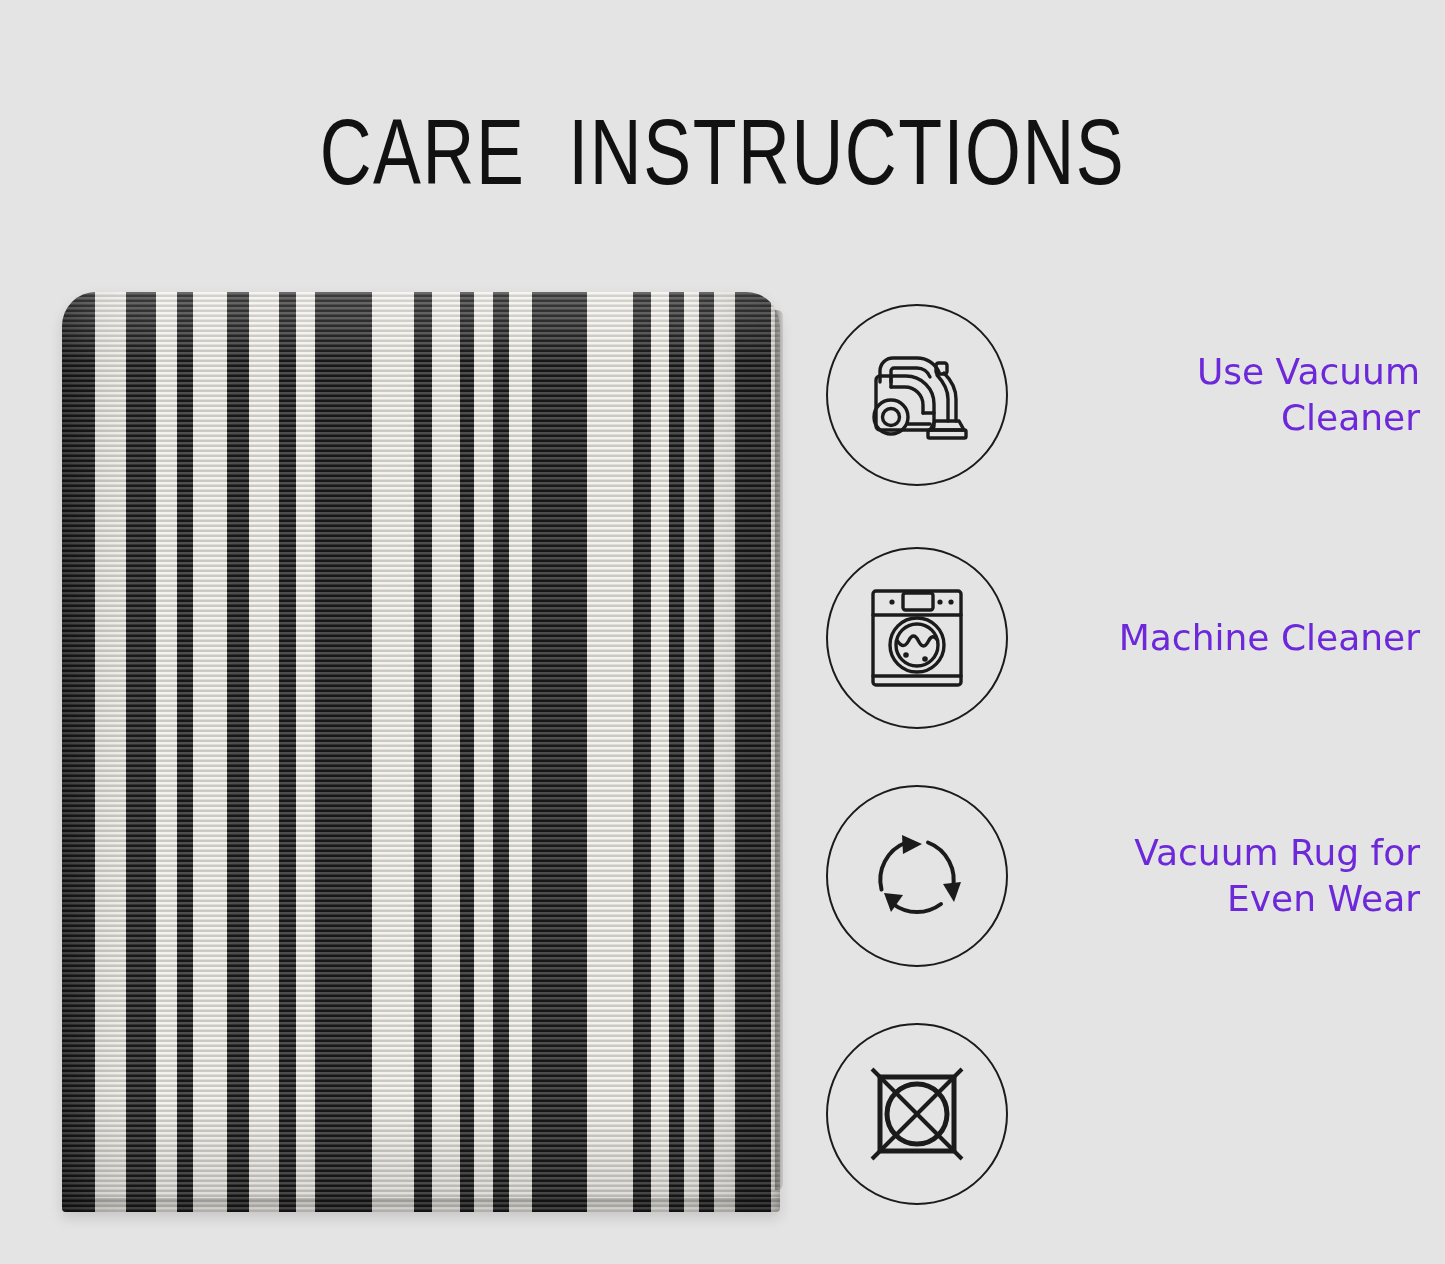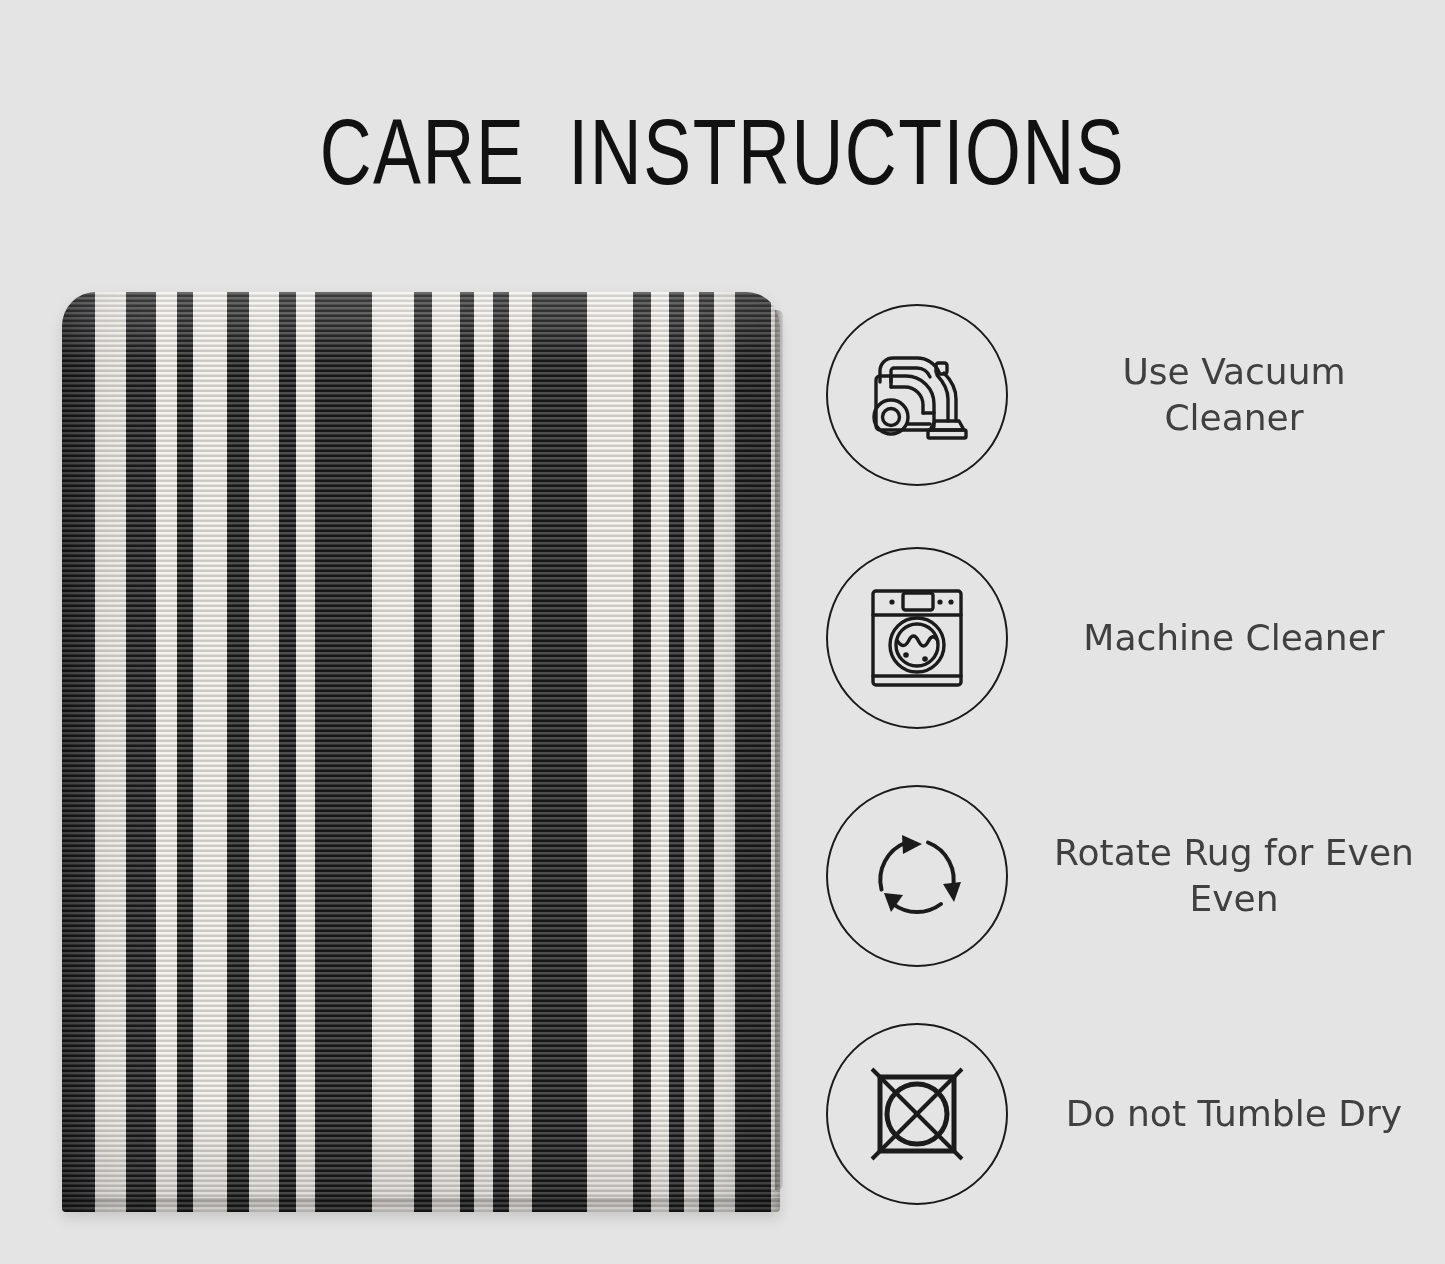--- a/index.html
+++ b/index.html
@@ -120,22 +120,22 @@
     justify-content: center;
   }
   .icon-circle svg { display: block; }
 
   .instr-label {
     flex: 1 1 auto;
     font-family: "DejaVu Sans", "Liberation Sans", sans-serif;
     font-size: 36px;
     line-height: 1.28;
     font-weight: 400;
-    color: #404040;
-    text-align: center;
+    color: #6d28d9;
+    text-align: right;
     padding-right: 6px;
   }
 </style>
 </head>
 <body>
 
 <div id="page-title">CARE  INSTRUCTIONS</div>
 
 <div id="rug-wrap">
   <div id="rug">
@@ -230,26 +230,25 @@
       <g>
         <path d="M70 25.5 A40 40 0 0 1 94.5 72.5"></path>
         <polygon points="103,65 96,85 85,67" fill="#1b1b1b" stroke="none"></polygon>
       </g>
       <g>
         <path d="M83 87 A40 40 0 0 1 35 87"></path>
         <polygon points="33,95 26,76 45,78" fill="#1b1b1b" stroke="none"></polygon>
       </g>
     </svg>
   </div>
-  <div class="instr-label">Rotate Rug for Even Even</div>
+  <div class="instr-label">Vacuum Rug for Even Wear</div>
 </div>
 
 <div class="instr-row" id="instr-row-3">
   <div class="icon-circle">
     <svg width="118" height="118" viewBox="0 0 118 118" fill="none" stroke="#1b1b1b" stroke-width="5" stroke-linecap="butt" stroke-linejoin="miter">
       <rect x="22" y="22" width="74" height="74"></rect>
       <circle cx="59" cy="59" r="30"></circle>
       <line x1="14" y1="14" x2="104" y2="104" stroke-width="4"></line>
       <line x1="104" y1="14" x2="14" y2="104" stroke-width="4"></line>
     </svg>
   </div>
-  <div class="instr-label">Do not Tumble Dry</div>
 </div>
 
 </body></html>

